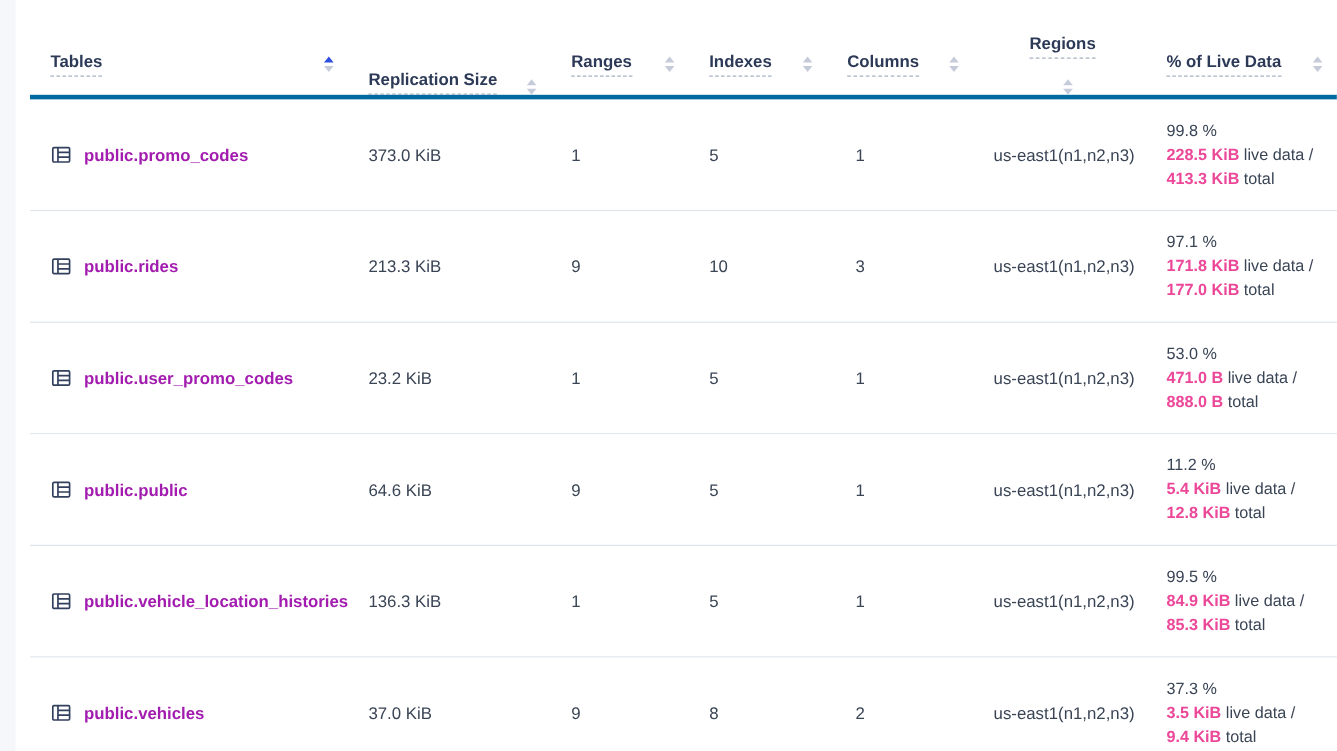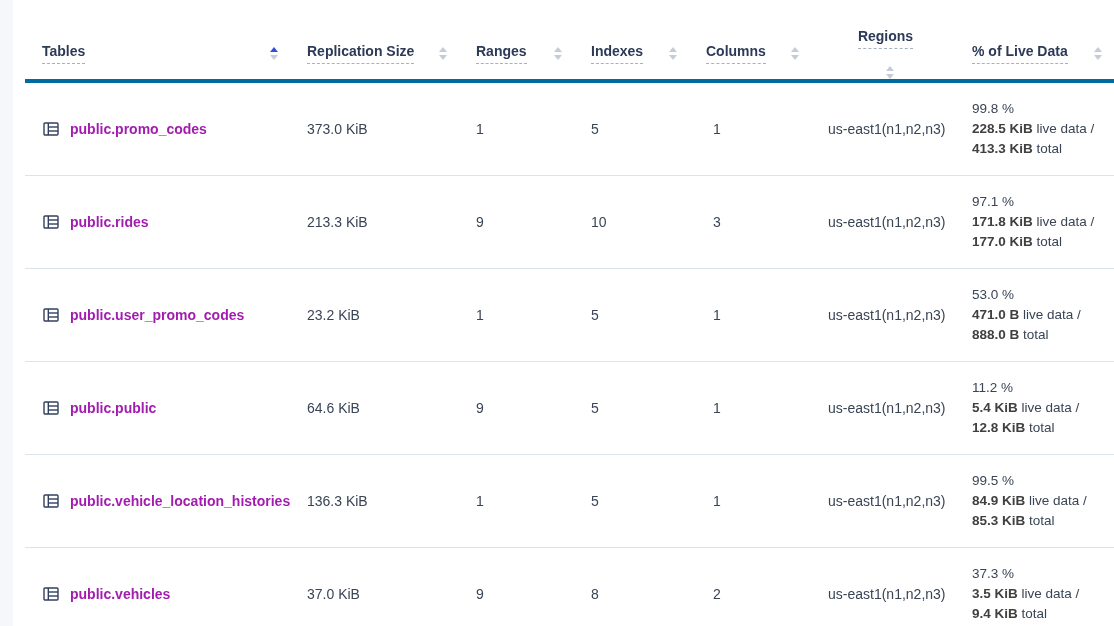--- a/index.html
+++ b/index.html
@@ -56,30 +56,30 @@
   }
   .td {
     padding: 0 12px 0 17px;
     font-size: 14px;
     color: #394455;
     white-space: nowrap;
     overflow: hidden;
   }
   
   .col-name             { width: 265px; display: flex; align-items: center; }
-  .col-replication_size { width: 169px; }
+  .col-replication_size { width: 169px; align-items: flex-end; }
   .col-ranges           { width: 115px; }
   .col-columns          { width: 122px; }
   .col-indexes          { width: 115px; }
   .col-regions          { width: 144px; flex-direction: column; }
   .col-live             { flex: 1 1 auto; min-width: 0; }
   .ticon { display: inline-flex; margin-right: 10px; flex: none; }
   .tname { font-weight: 700; color: #a21caf; font-size: 14px; }
   .livecell div { line-height: 20px; font-size: 13.5px; color: #394455; }
-  .livecell strong { font-weight: 700; color: #404040; }
+  .livecell strong { font-weight: 700; color: #ec4899; }
 </style>
 </head>
 <body>
 
 <div class="page">
   <div class="card">
     <div class="grid">
       <div class="thead" id="thead">
           <div class="th col-name">
     <span class="th-label">Tables</span>

